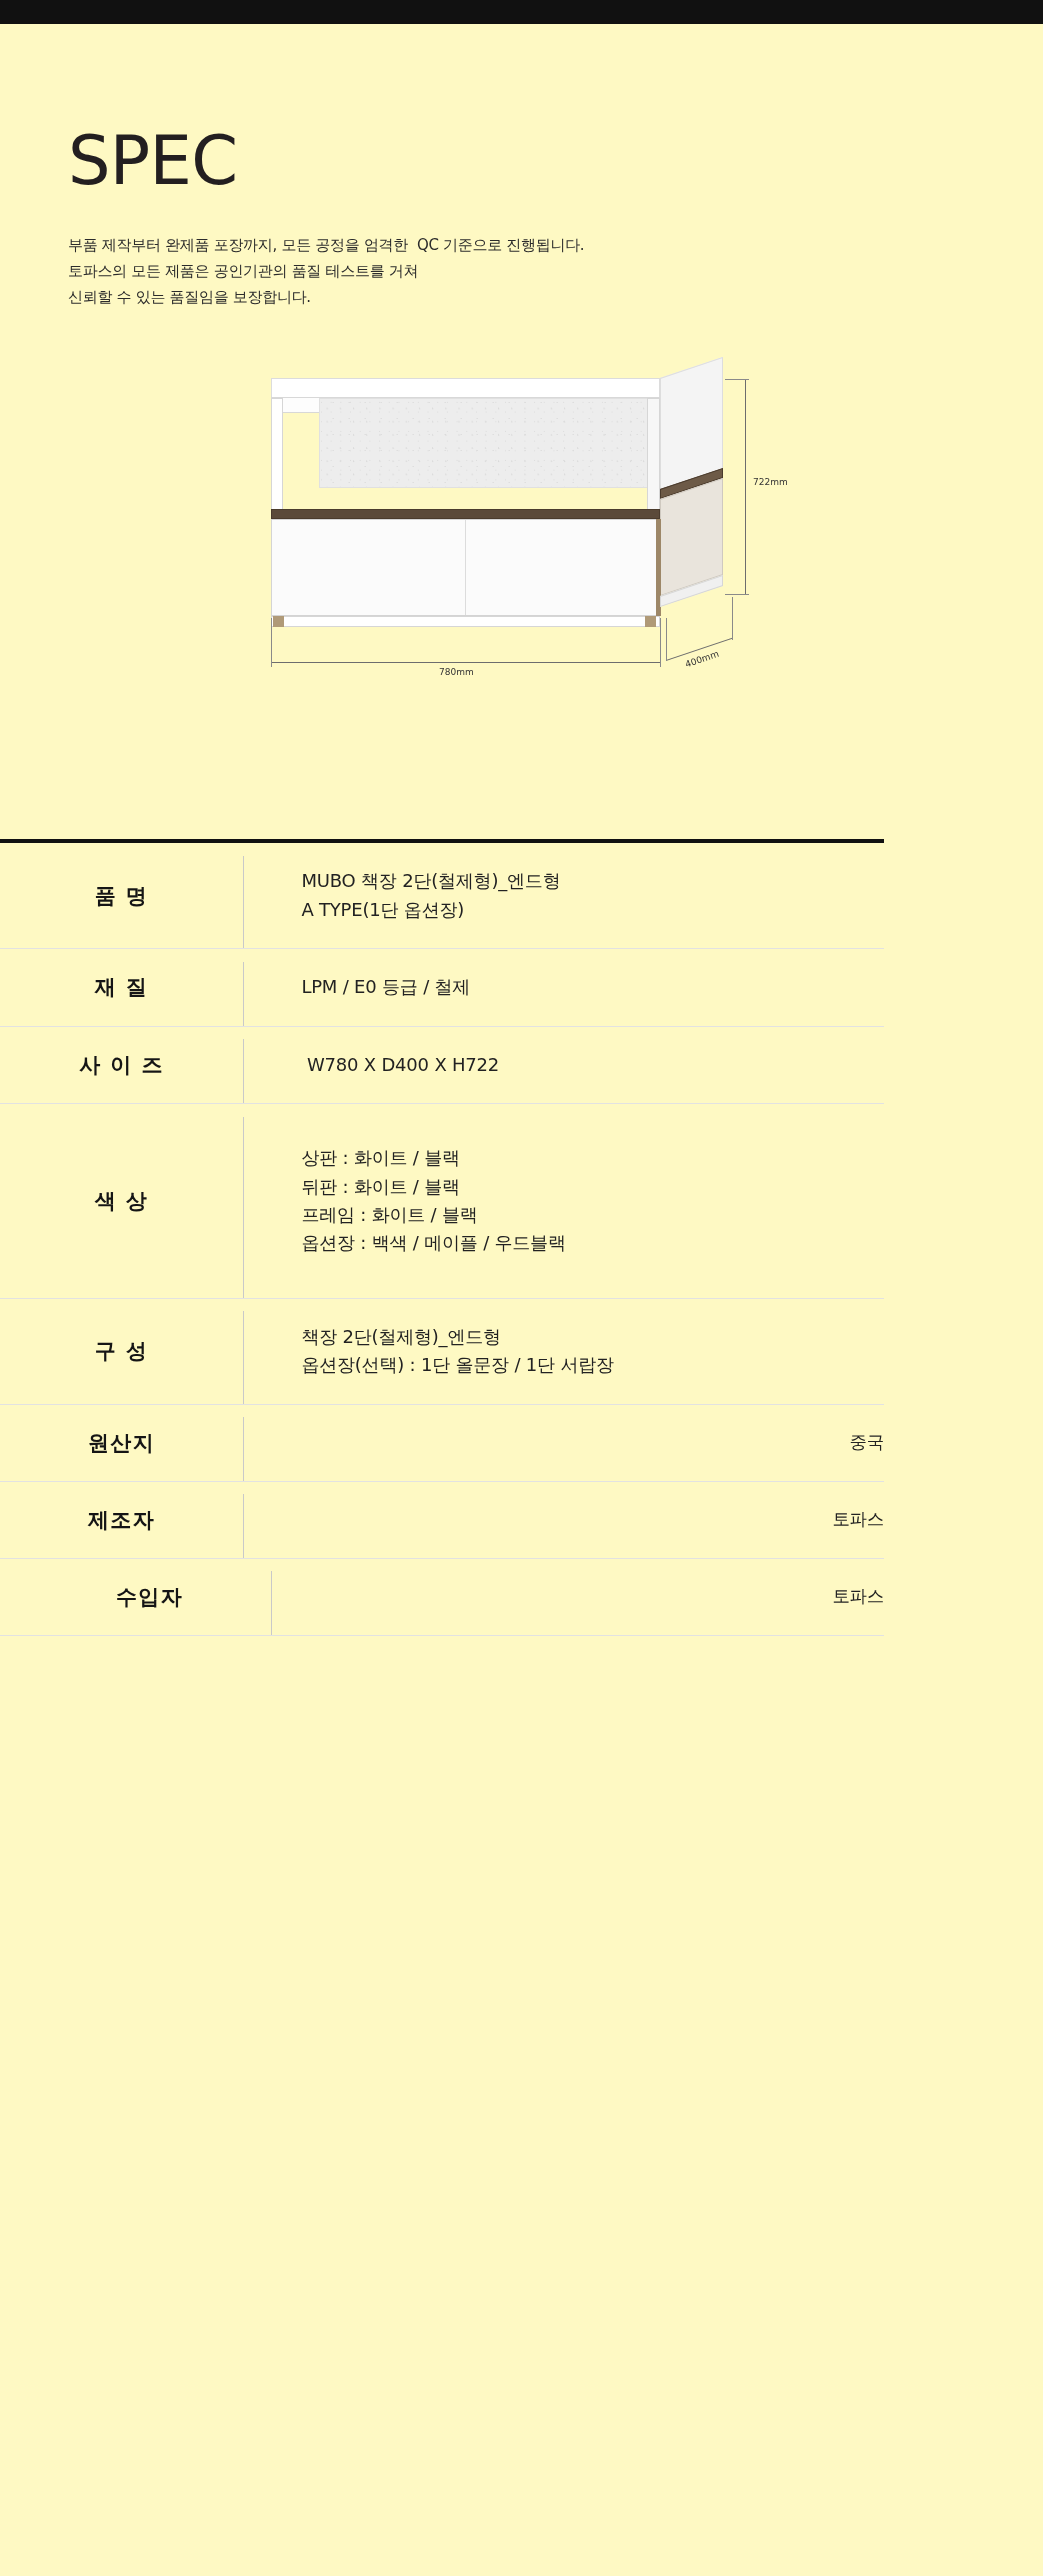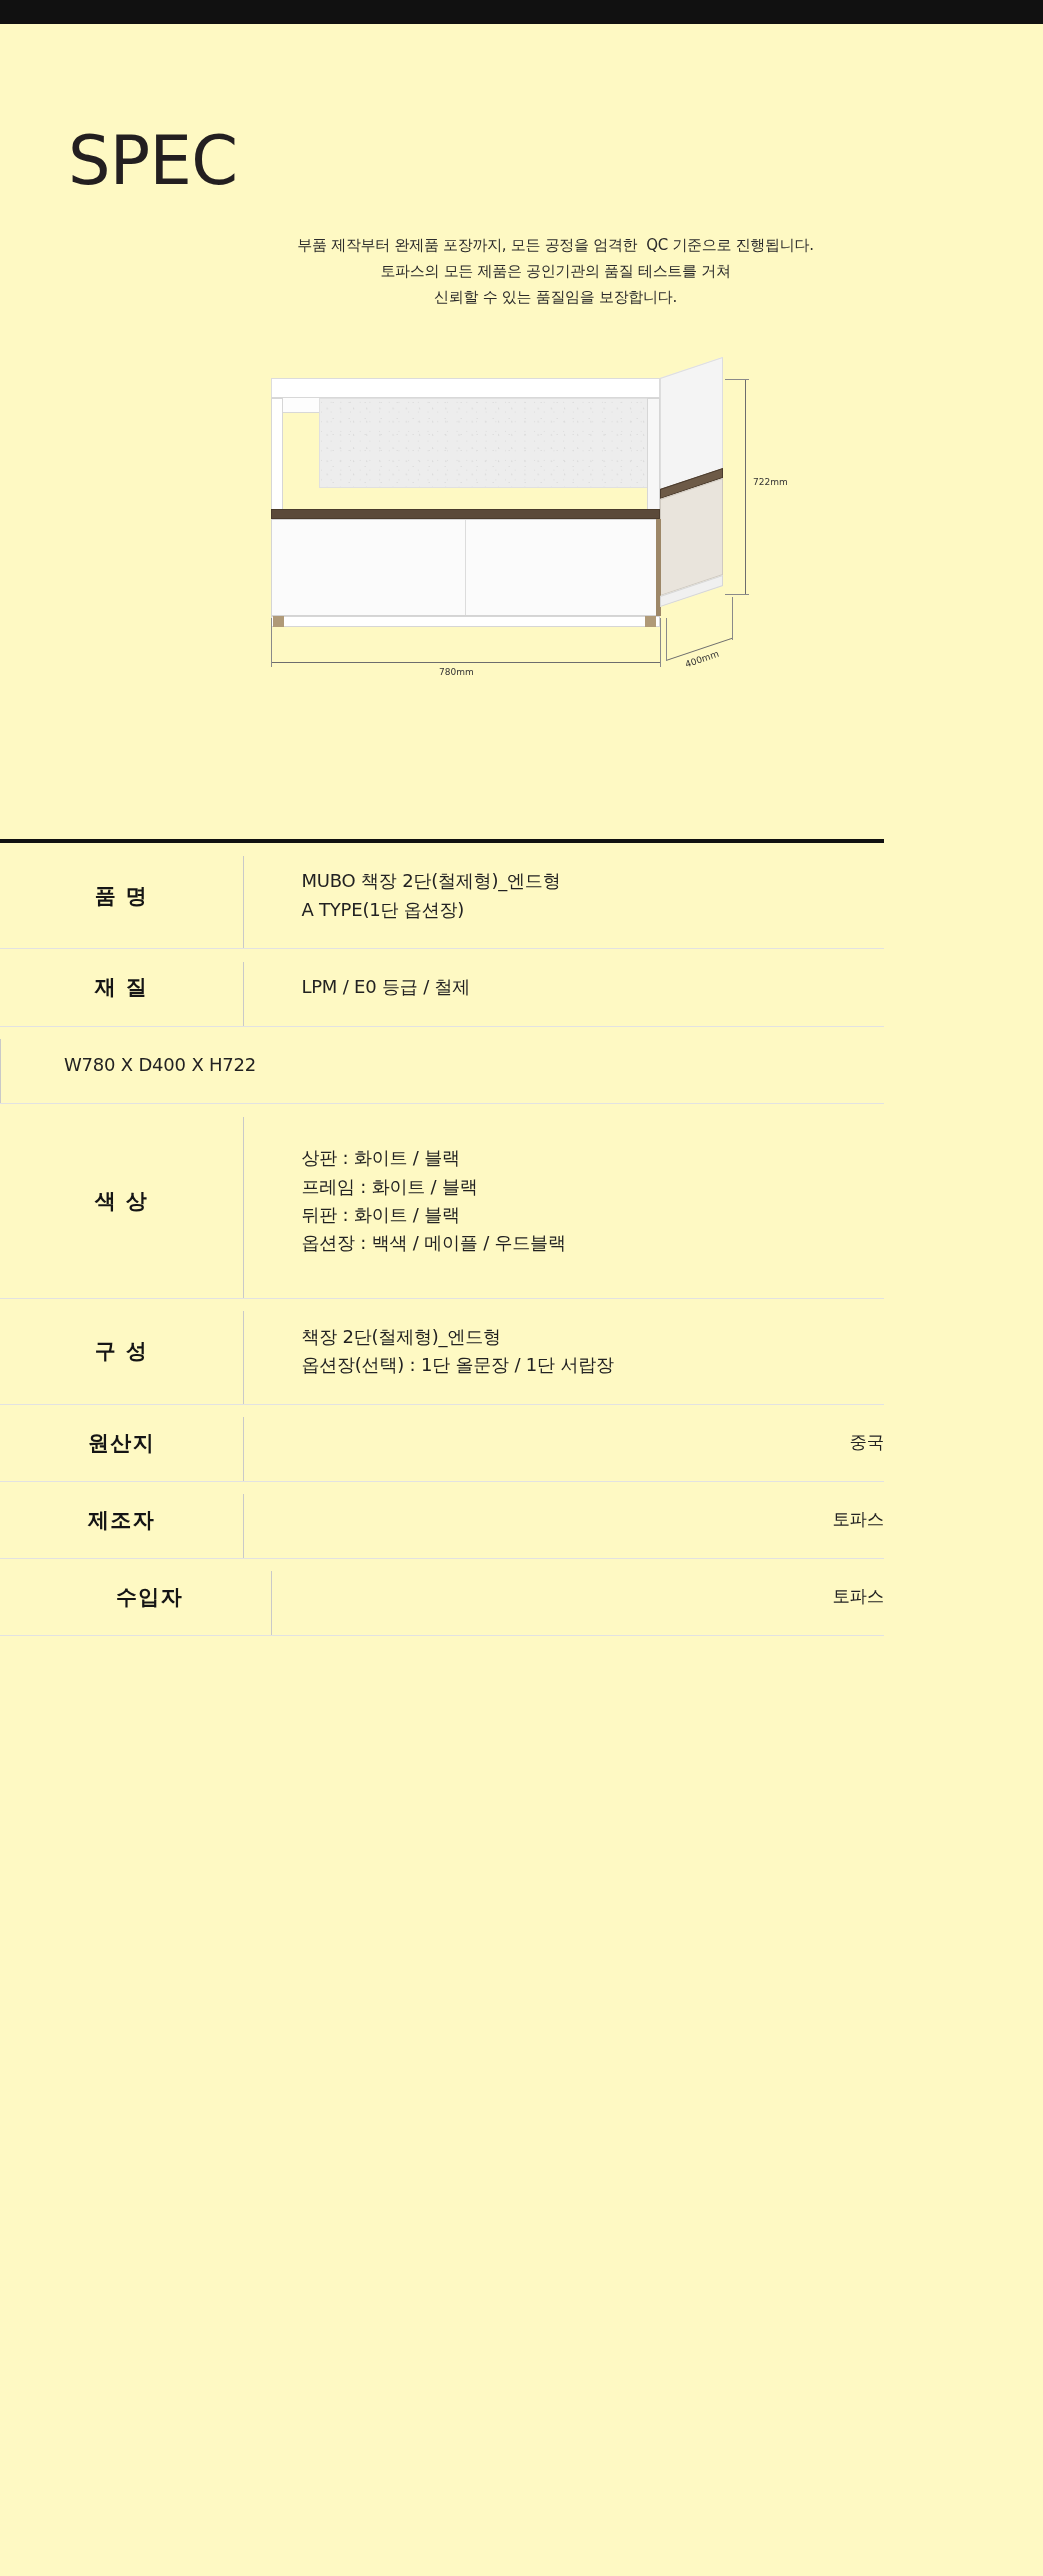--- a/index.html
+++ b/index.html
@@ -37,21 +37,20 @@
     letter-spacing: -0.7px;
     color: #231f20;
     margin: 0 0 38px 0;
     font-family: "DejaVu Sans", "Liberation Sans", sans-serif;
   }
   .hero-desc {
     font-size: 15px;
     line-height: 1.72;
     color: #2b2b2b;
     letter-spacing: -0.3px;
-    text-align: center;
   }
   .hero-desc div {
     white-space: pre;
   }
   
   .figure-wrap {
     position: relative;
     width: 1043px;
     height: 487px;
     margin-top: 42px;
@@ -403,33 +402,34 @@
 
     <div class="spec-row">
       <div class="spec-label">재 질</div>
       <div class="spec-divider"></div>
       <div class="spec-value">
         <span class="line">LPM / E0 등급 / 철제</span>
       </div>
     </div>
 
     <div class="spec-row">
+      <div class="spec-label">사 이 즈</div>
       <div class="spec-divider"></div>
       <div class="spec-value">
         <span class="line"> W780 X D400 X H722</span>
       </div>
     </div>
 
     <div class="spec-row row-tall">
       <div class="spec-label">색 상</div>
       <div class="spec-divider"></div>
       <div class="spec-value">
         <span class="line">상판 : 화이트 / 블랙</span>
+        <span class="line">뒤판 : 화이트 / 블랙</span>
         <span class="line">프레임 : 화이트 / 블랙</span>
-        <span class="line">뒤판 : 화이트 / 블랙</span>
         <span class="line">옵션장 : 백색 / 메이플 / 우드블랙</span>
       </div>
     </div>
 
     <div class="spec-row">
       <div class="spec-label">구 성</div>
       <div class="spec-divider"></div>
       <div class="spec-value">
         <span class="line">책장 2단(철제형)_엔드형</span>
         <span class="line">옵션장(선택) : 1단 올문장 / 1단 서랍장</span>

